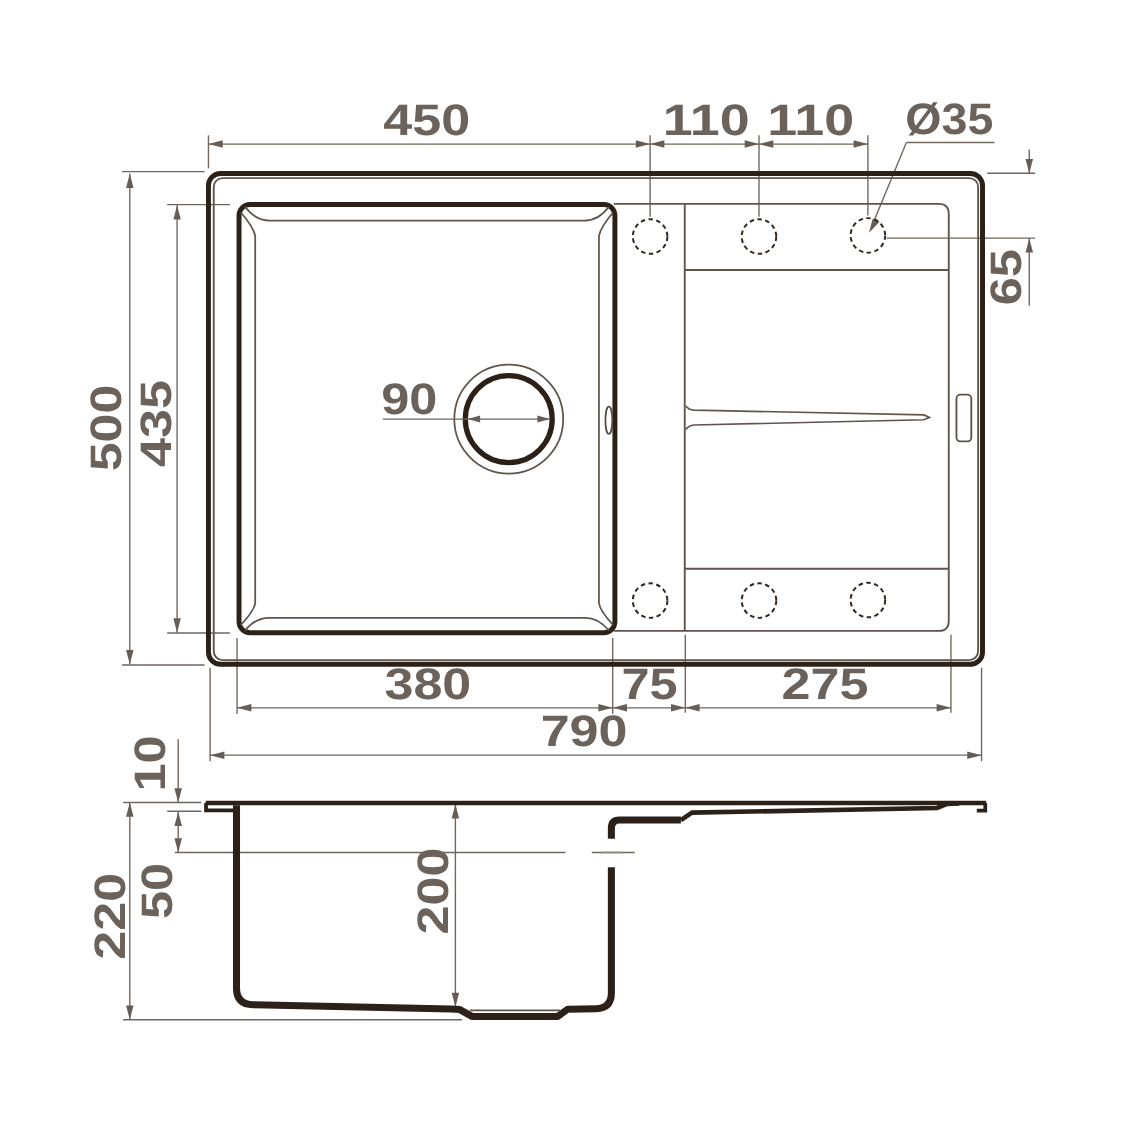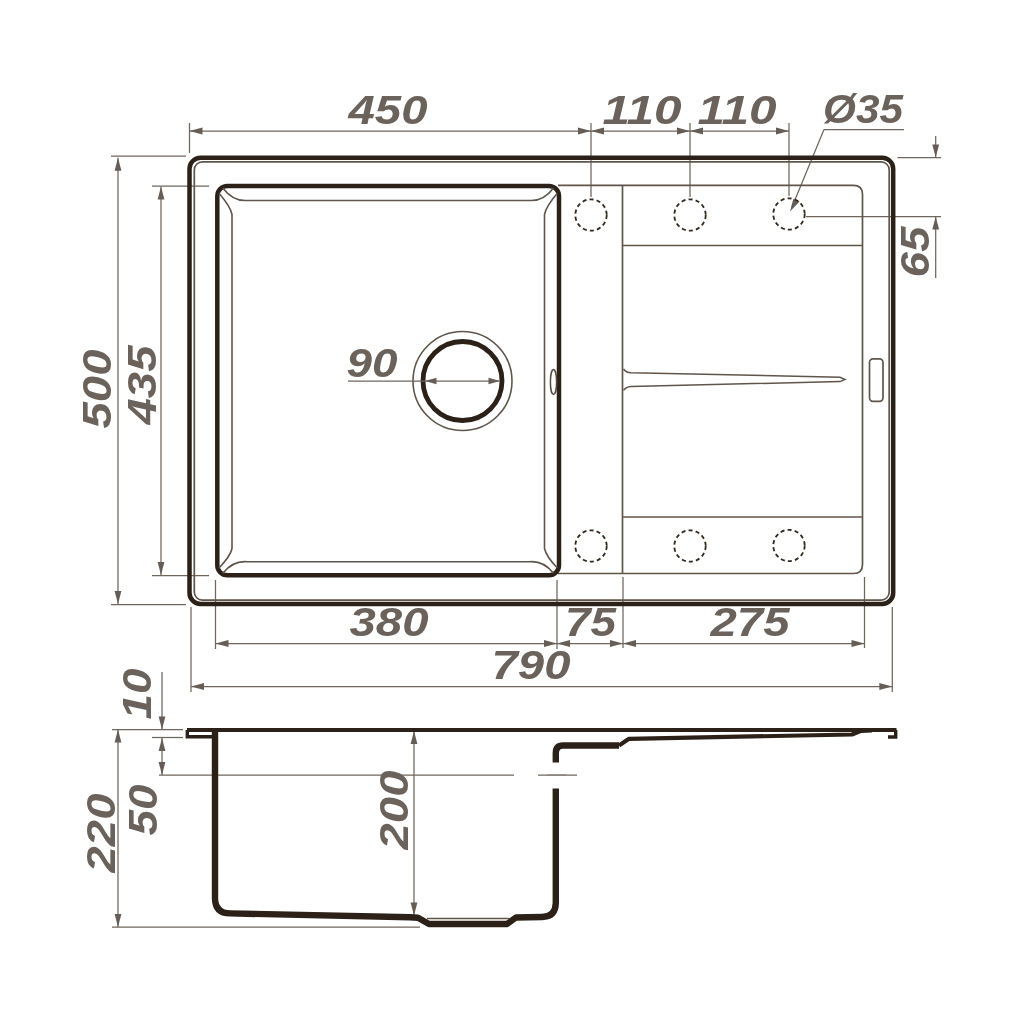--- a/index.html
+++ b/index.html
@@ -1,16 +1,16 @@
 <!DOCTYPE html>
 <html><head>
 <meta charset="utf-8">
 <style>
   html,body{margin:0;padding:0;background:#ffffff;}
-  .page{width:1024px;height:1024px;position:relative;background:#ffffff;overflow:hidden;font-style:italic;}
+  .page{width:1024px;height:1024px;position:relative;background:#ffffff;overflow:hidden;}
   text{font-family:"Liberation Sans",sans-serif;font-weight:bold;fill:#6b625b;}
 </style>
 </head>
 <body>
 <div class="page">
 <svg width="1024" height="1024" viewBox="0 0 1024 1024" xmlns="http://www.w3.org/2000/svg">
   <g fill="none" stroke-linecap="butt">
 
   <rect x="189.5" y="157.8" width="703.7" height="446.1" rx="11" fill="#ffffff" stroke="none"></rect>
 

